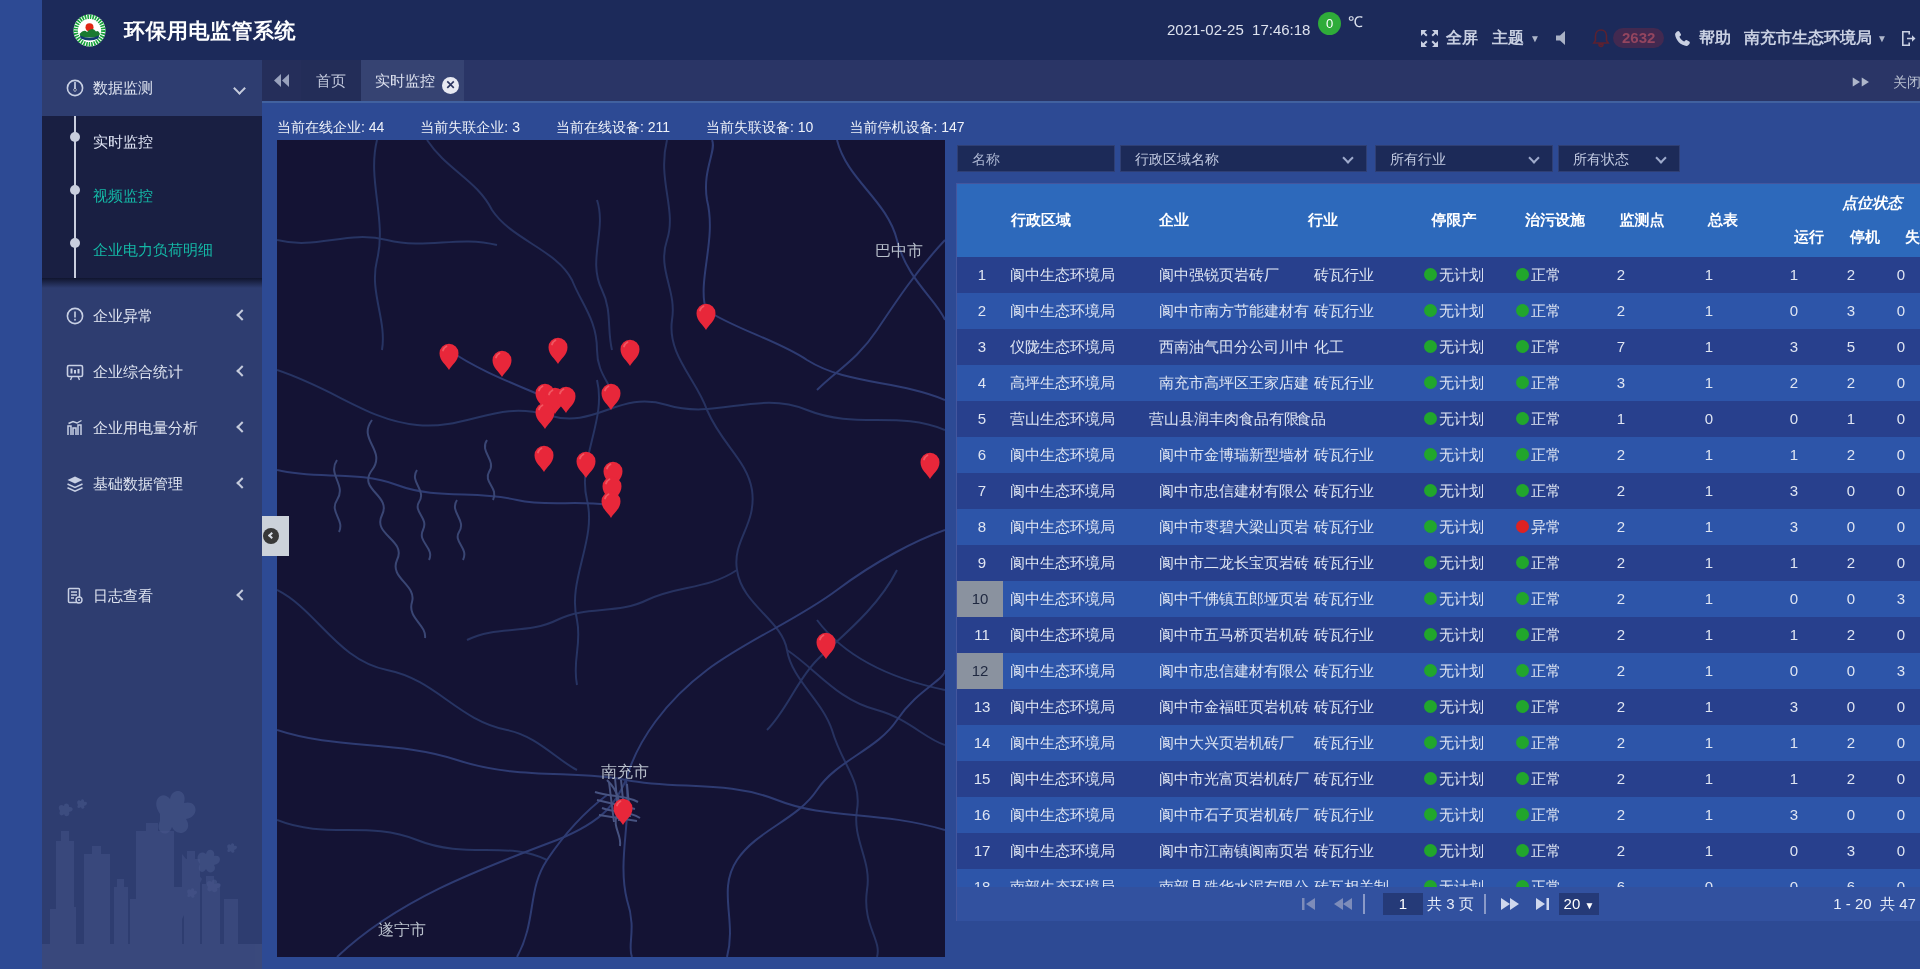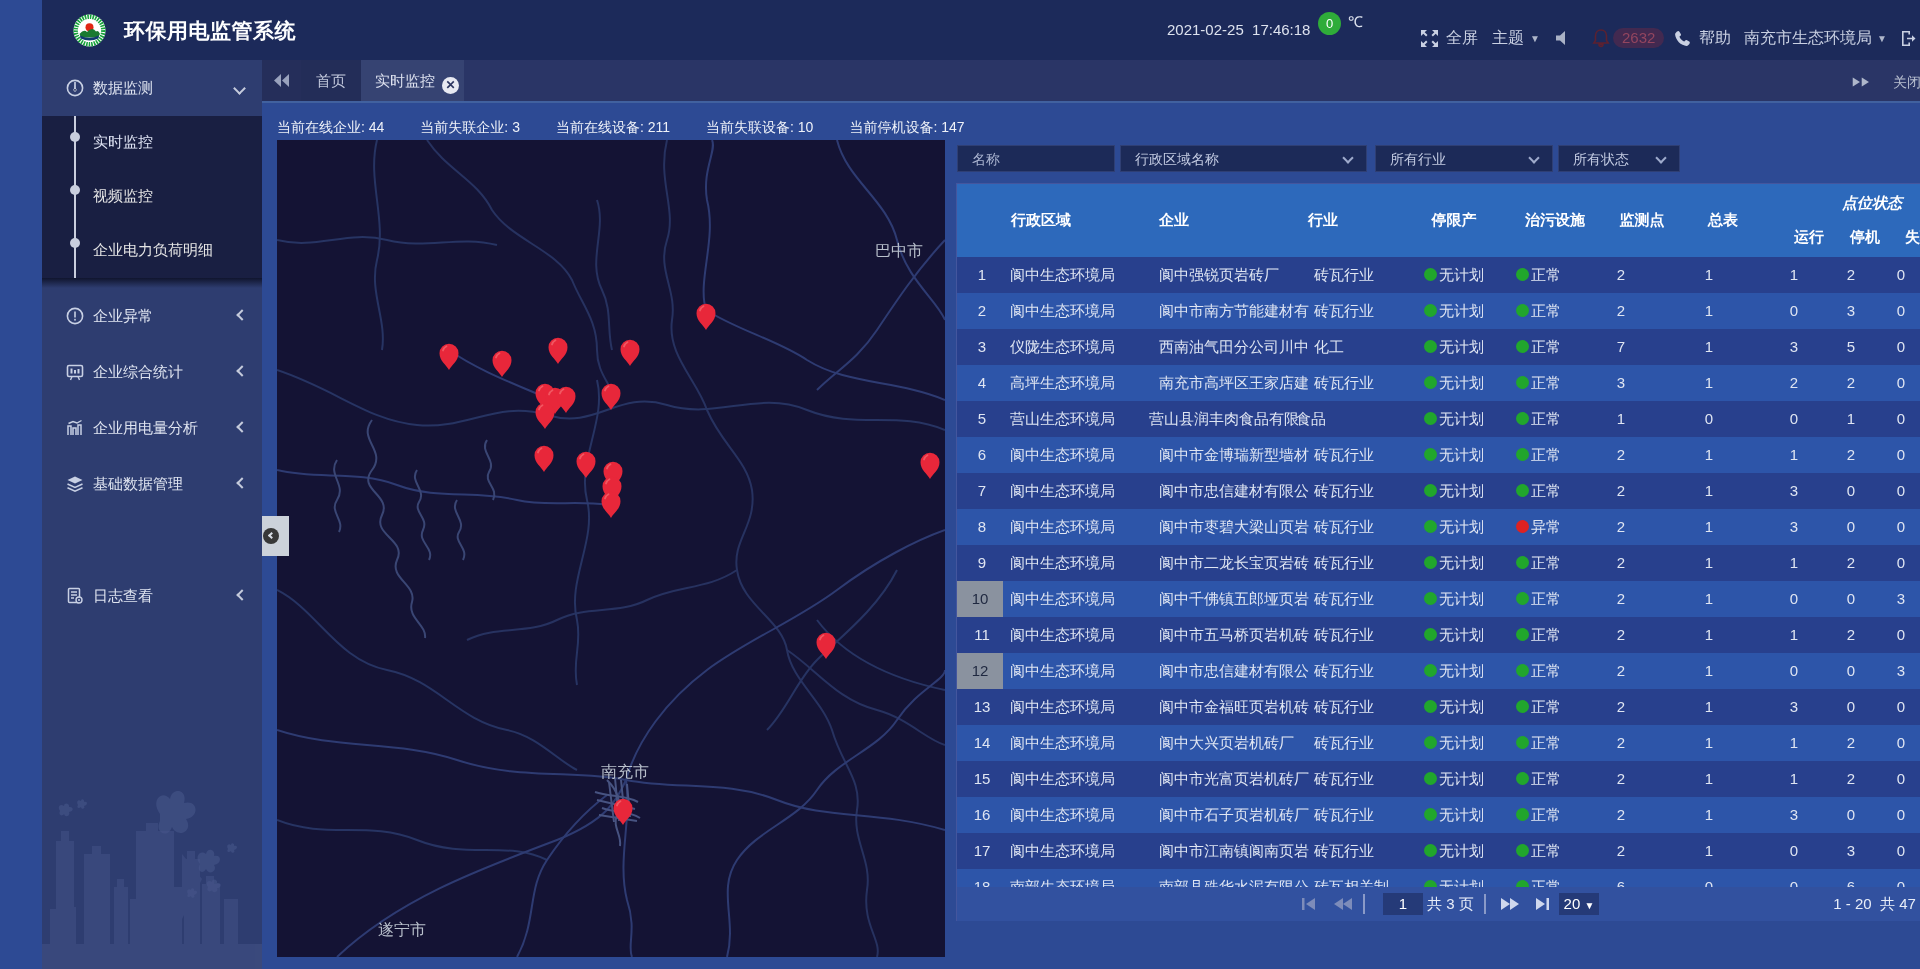--- a/index.html
+++ b/index.html
@@ -5,31 +5,31 @@
 * { margin:0; padding:0; box-sizing:border-box; }
 html,body { width:1920px; height:969px; overflow:hidden; background:#2d4a94; font-family:"Liberation Sans",sans-serif; }
 #app { position:relative; width:1920px; height:969px;margin-left:42px; }
 
 #hdr { position:absolute; left:0; top:0; width:1920px; height:60px; background:#1c2a5a; z-index:30; }
 #hdr .logo { position:absolute; left:31px; top:14px; }
 #hdr .title { position:absolute; left:82px; top:17px; font-size:21px; font-weight:bold; color:#fdfeff; letter-spacing:0.5px; }
 #hdr .date { position:absolute; left:1125px; top:21px; font-size:15px; color:#dde2ee; }
 #hdr .temp0 { position:absolute; left:1276px; top:12px; width:23px; height:23px; border-radius:50%; background:#2fac39; color:#fff; font-size:13px; text-align:center; line-height:23px; }
 #hdr .degc { position:absolute; left:1306px; top:11px; font-size:15px; color:#dde2ee; }
-.hitem { position:absolute; top:0; height:76px; display:flex; align-items:center; color:#c9d0e2; font-size:16px; }
+.hitem { position:absolute; top:0; height:76px; display:flex; align-items:center; color:#c9d0e2; font-size:16px;font-weight:bold; }
 
 #side { position:absolute; left:0; top:60px; width:220px; height:909px; background:#2e3d70; overflow:hidden; z-index:20; }
 #side .darkblk { position:absolute; left:0; top:56px; width:220px; height:162px; background:#191f42; }
 #side .darkshadow { position:absolute; left:0; top:218px; width:220px; height:10px; background:linear-gradient(#10152e,#2e3d70); }
 .mitem { position:absolute; left:0; width:220px; height:56px; color:#dfe4f0; font-size:15px; }
 .mitem .txt { position:absolute; left:51px; top:19px; }
 .mitem .ico { position:absolute; left:24px; top:19px; width:18px; height:18px; }
 .chl { position:absolute; left:196px; top:23px; width:8px; height:8px; border-left:2px solid #c5cbdc; border-bottom:2px solid #c5cbdc; transform:rotate(45deg); }
 .chd { position:absolute; left:193px; top:24px; width:9px; height:9px; border-left:2px solid #c5cbdc; border-bottom:2px solid #c5cbdc; transform:rotate(-45deg); }
-.sitem { position:absolute; left:51px; color:#e5e5e5; font-size:15px; }
+.sitem { position:absolute; left:51px; color:#14b8a6; font-size:15px; }
 #subline { position:absolute; left:32px; top:56px; width:2px; height:162px; background:#c9cede; }
 .sdot { position:absolute; left:28px; width:10px; height:10px; border-radius:50%; background:#c9cede; }
 #citysil { position:absolute; left:0; bottom:0; width:220px; height:210px; opacity:0.85; }
 
 #tabbar { position:absolute; left:220px; top:60px; width:1700px; height:43px; background:#2a3566; z-index:10; border-bottom:2px solid #41619f; }
 #tabbar .blk { position:absolute; left:0; top:0; width:39px; height:41px; background:#252e5a; color:#98a1bd; font-size:15px; text-align:center; line-height:41px; }
 #tabbar .tab1 { position:absolute; left:39px; top:0; width:60px; height:41px; background:#232d58; color:#c3c9dd; font-size:15px; text-align:center; line-height:41px; }
 #tabbar .tab2 { position:absolute; left:99px; top:0; width:103px; height:41px; background:#364372; color:#dde1ef; font-size:15px; line-height:41px; padding-left:14px; }
 #tabbar .clo { display:inline-block; width:17px; height:17px; border-radius:50%; background:#e8eaf2; color:#2b3560; font-size:12px; font-weight:bold; text-align:center; line-height:17px; margin-left:7px; vertical-align:-3px; }
 #tabbar .more { position:absolute; right:93px; top:15px; color:#aeb6ca; font-size:11px; letter-spacing:-2px; }

